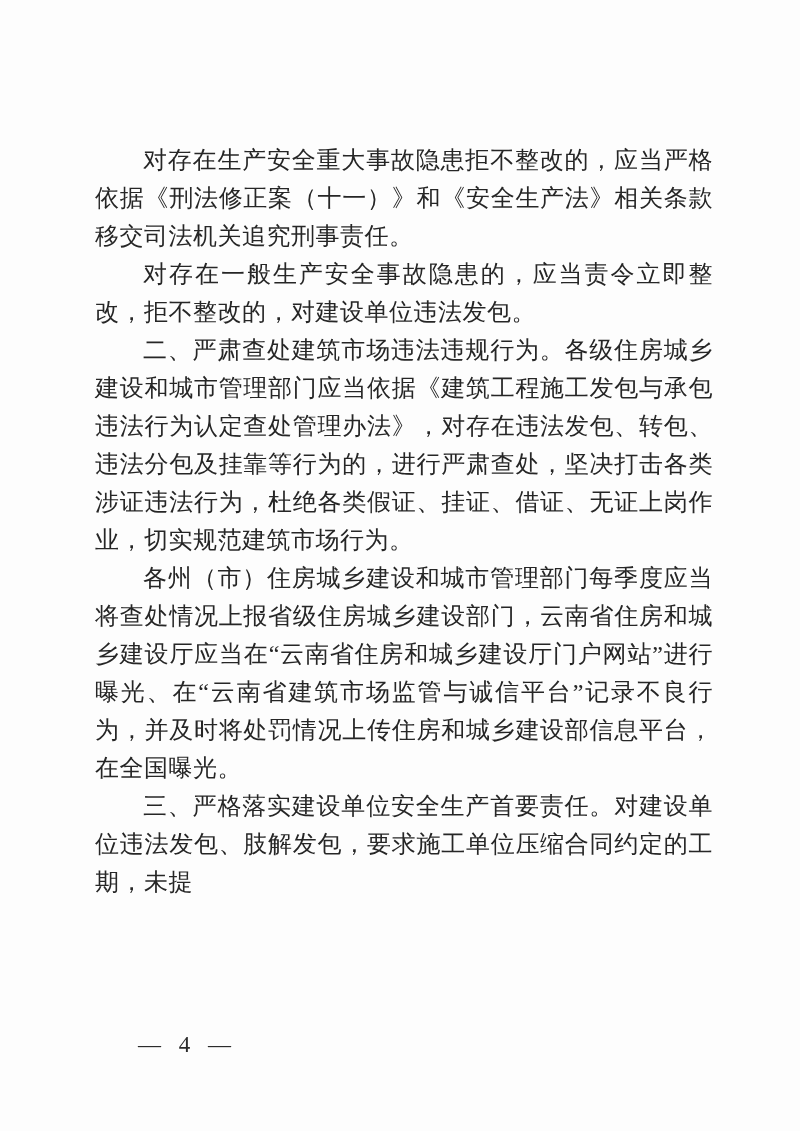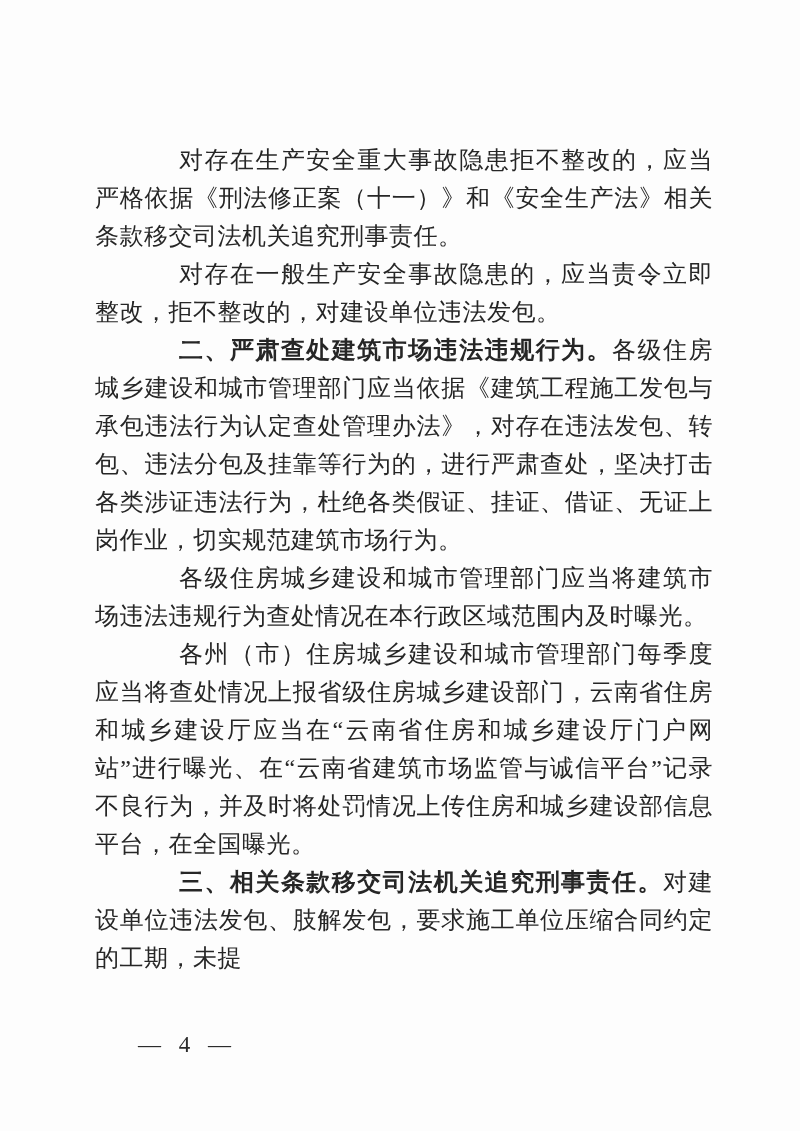--- a/index.html
+++ b/index.html
@@ -26,22 +26,21 @@
     text-align: justify;
     letter-spacing: 0.5px;
   }
   .para {
     margin: 0;
     padding: 0;
     text-indent: 2em;
   }
   .para-lead {
     font-family: "Liberation Sans", "DejaVu Sans", sans-serif;
-    font-weight: 700;
-    margin-left: 36px;
+    font-weight: 400;
   }
   .para-text {
     font-weight: 400;
   }
   .page-footer {
     position: absolute;
     left: 138px;
     top: 1032px;
     font-size: 23px;
     letter-spacing: 6px;
@@ -55,24 +54,23 @@
 <div class="page">
 
   <div class="content">
 
     <p class="para"><span class="para-lead"></span><span class="para-text">对存在生产安全重大事故隐患拒不整改的，应当严格依据《刑法修正案（十一）》和《安全生产法》相关条款移交司法机关追究刑事责任。</span></p>
 
     <p class="para"><span class="para-lead"></span><span class="para-text">对存在一般生产安全事故隐患的，应当责令立即整改，拒不整改的，对建设单位违法发包。</span></p>
 
     <p class="para"><span class="para-lead">二、严肃查处建筑市场违法违规行为。</span><span class="para-text">各级住房城乡建设和城市管理部门应当依据《建筑工程施工发包与承包违法行为认定查处管理办法》，对存在违法发包、转包、违法分包及挂靠等行为的，进行严肃查处，坚决打击各类涉证违法行为，杜绝各类假证、挂证、借证、无证上岗作业，切实规范建筑市场行为。</span></p>
 
-    <p class="para"><span class="para-lead"></span><span class="para-text">各级住房城乡建设和城市管理部门应当将建筑市场违法违规行为查处情况在本行政区域范围内及时曝光。</span></p>
 
     <p class="para"><span class="para-lead"></span><span class="para-text">各州（市）住房城乡建设和城市管理部门每季度应当将查处情况上报省级住房城乡建设部门，云南省住房和城乡建设厅应当在“云南省住房和城乡建设厅门户网站”进行曝光、在“云南省建筑市场监管与诚信平台”记录不良行为，并及时将处罚情况上传住房和城乡建设部信息平台，在全国曝光。</span></p>
 
 
-    <p class="para"><span class="para-lead">三、相关条款移交司法机关追究刑事责任。</span><span class="para-text">对建设单位违法发包、肢解发包，要求施工单位压缩合同约定的工期，未提</span></p>
+    <p class="para"><span class="para-lead">三、严格落实建设单位安全生产首要责任。</span><span class="para-text">对建设单位违法发包、肢解发包，要求施工单位压缩合同约定的工期，未提</span></p>
 
   </div>
 
   <div class="page-footer">— 4 —</div>
 
 </div>
 
 </body></html>

